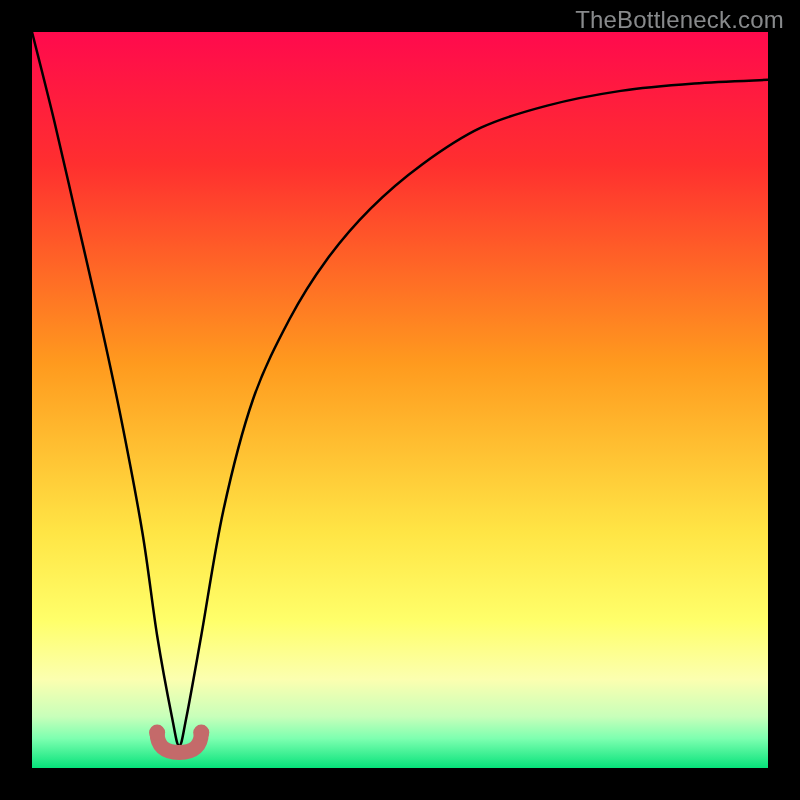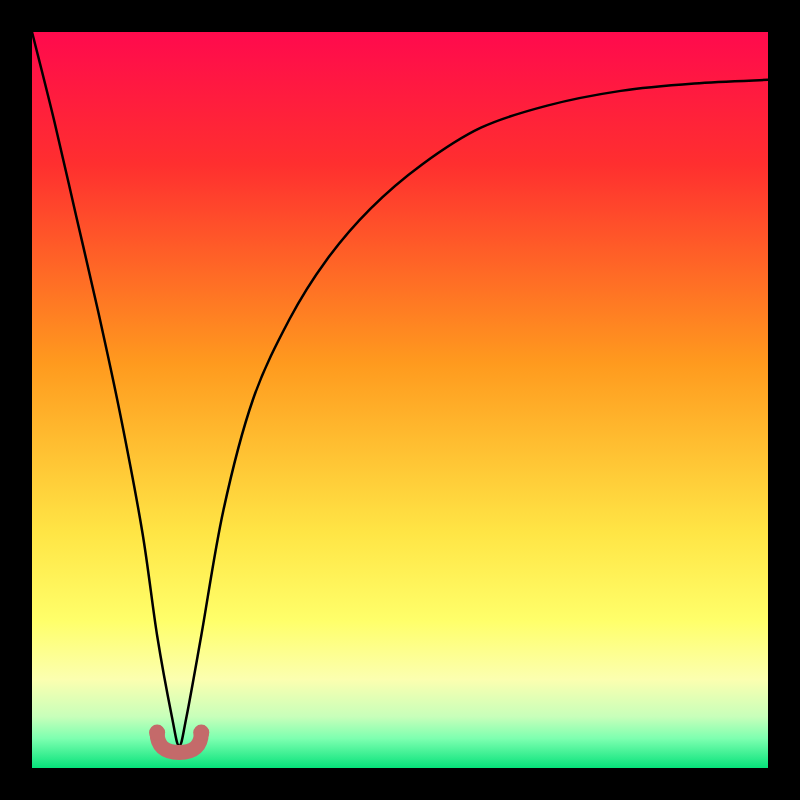--- a/index.html
+++ b/index.html
@@ -85,13 +85,14 @@
     </svg>
 
     <svg class="curve-svg" viewBox="0 0 736 736" preserveAspectRatio="none">
       <path class="curve-path" d="M 0 0 C 3.6799999999999997 14.720000000000008, 14.719999999999999 57.65333333333338, 22.08 88.32000000000005 C 29.439999999999998 118.98666666666672, 36.8 152.10666666666668, 44.16 184 C 51.519999999999996 215.89333333333332, 58.879999999999995 246.56, 66.24 279.68 C 73.6 312.8, 80.96 345.92, 88.32 382.72 C 95.67999999999999 419.52000000000004, 104.26666666666665 463.68, 110.39999999999999 500.48 C 116.53333333333333 537.28, 120.21333333333334 572.8533333333334, 125.12 603.52 C 130.02666666666667 634.1866666666666, 136.16 666.08, 139.84 684.48 C 143.52 702.88, 144.74666666666667 713.92, 147.20000000000002 713.92 C 149.65333333333336 713.92, 150.88 702.88, 154.56 684.48 C 158.24 666.08, 163.14666666666668 637.8666666666667, 169.28 603.52 C 175.41333333333333 569.1733333333333, 182.77333333333334 517.6533333333334, 191.36 478.40000000000003 C 199.9466666666667 439.1466666666667, 209.76 399.8933333333333, 220.79999999999998 368 C 231.83999999999997 336.1066666666667, 245.3333333333333 310.3466666666667, 257.59999999999997 287.04 C 269.8666666666666 263.73333333333335, 280.9066666666667 246.56000000000003, 294.40000000000003 228.16000000000003 C 307.8933333333334 209.76000000000002, 322.61333333333334 192.58666666666664, 338.56 176.64 C 354.50666666666666 160.69333333333333, 371.68000000000006 145.97333333333336, 390.08000000000004 132.48000000000002 C 408.48 118.98666666666668, 428.1066666666667 105.49333333333328, 448.96 95.67999999999995 C 469.8133333333333 85.86666666666662, 491.89333333333326 79.73333333333335, 515.1999999999999 73.60000000000002 C 538.5066666666667 67.4666666666667, 564.2666666666668 62.56, 588.8000000000001 58.879999999999995 C 613.3333333333334 55.19999999999999, 637.8666666666667 53.35999999999999, 662.4 51.51999999999998 C 686.9333333333333 49.67999999999997, 723.7333333333333 48.45333333333326, 736 47.83999999999992" stroke="#000000"></path>
       <path class="bottom-u" d="M 125.12 700.56 Q 125.12 720.56 147.2 720.56 Q 169.28 720.56 169.28 700.56" stroke="#c46a6a"></path>
       <circle class="bottom-dot" r="8" cx="125.12" cy="700.56" fill="#c46a6a"></circle>
       <circle class="bottom-dot" r="8" cx="169.28" cy="700.56" fill="#c46a6a"></circle>
     </svg>
   </div>
 
+  <div class="watermark">TheBottleneck.com</div>
 </div>
 
 </body></html>

